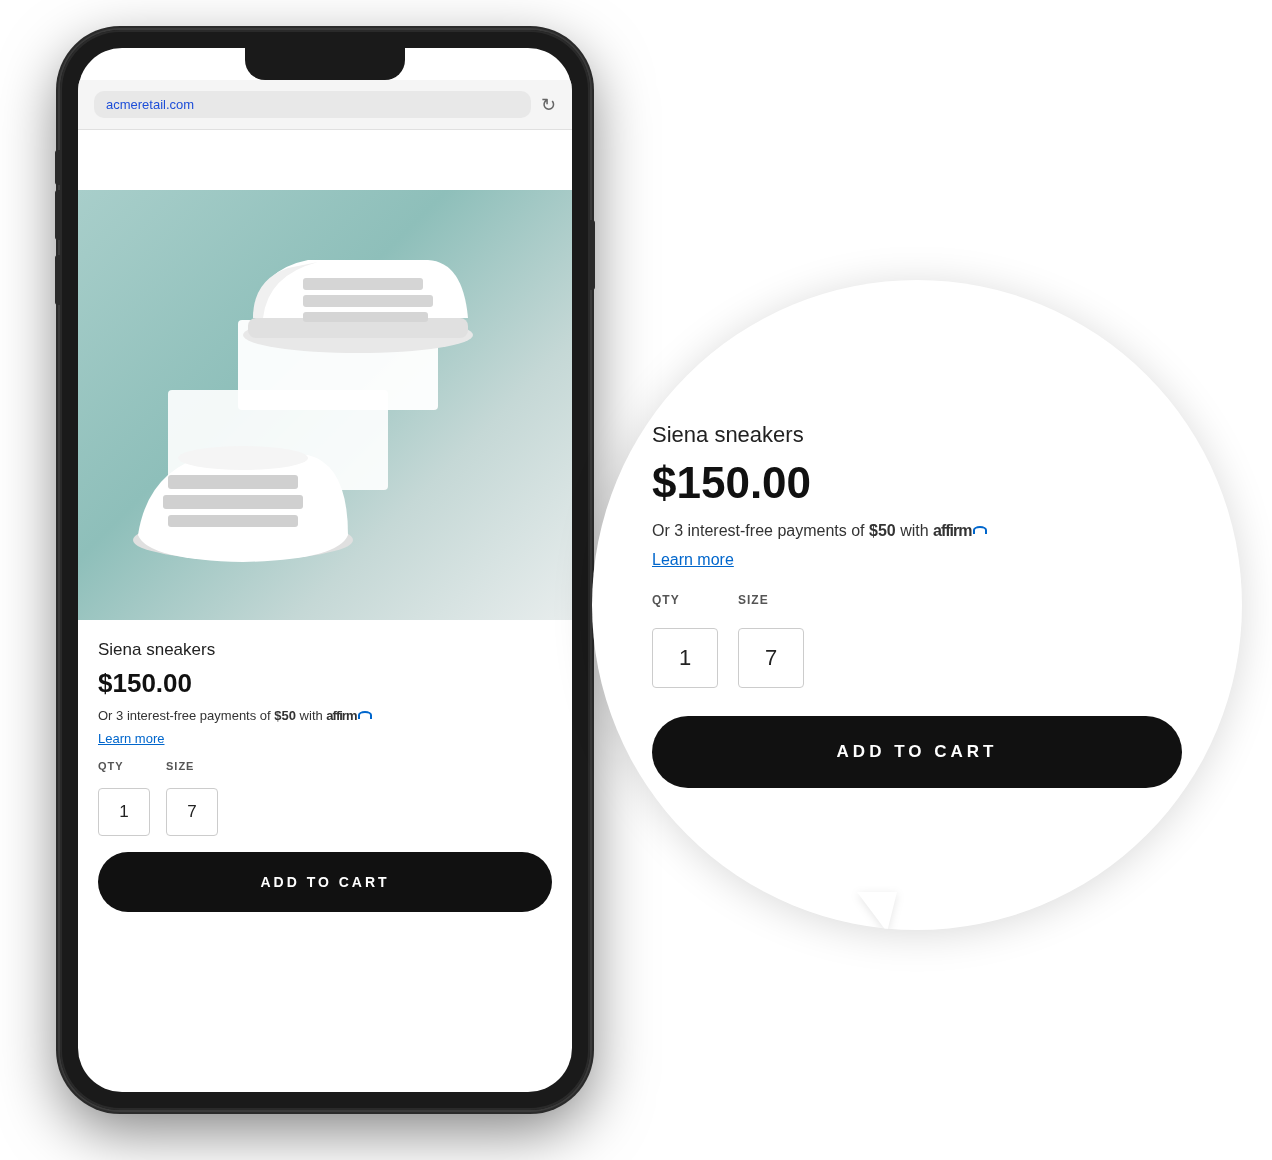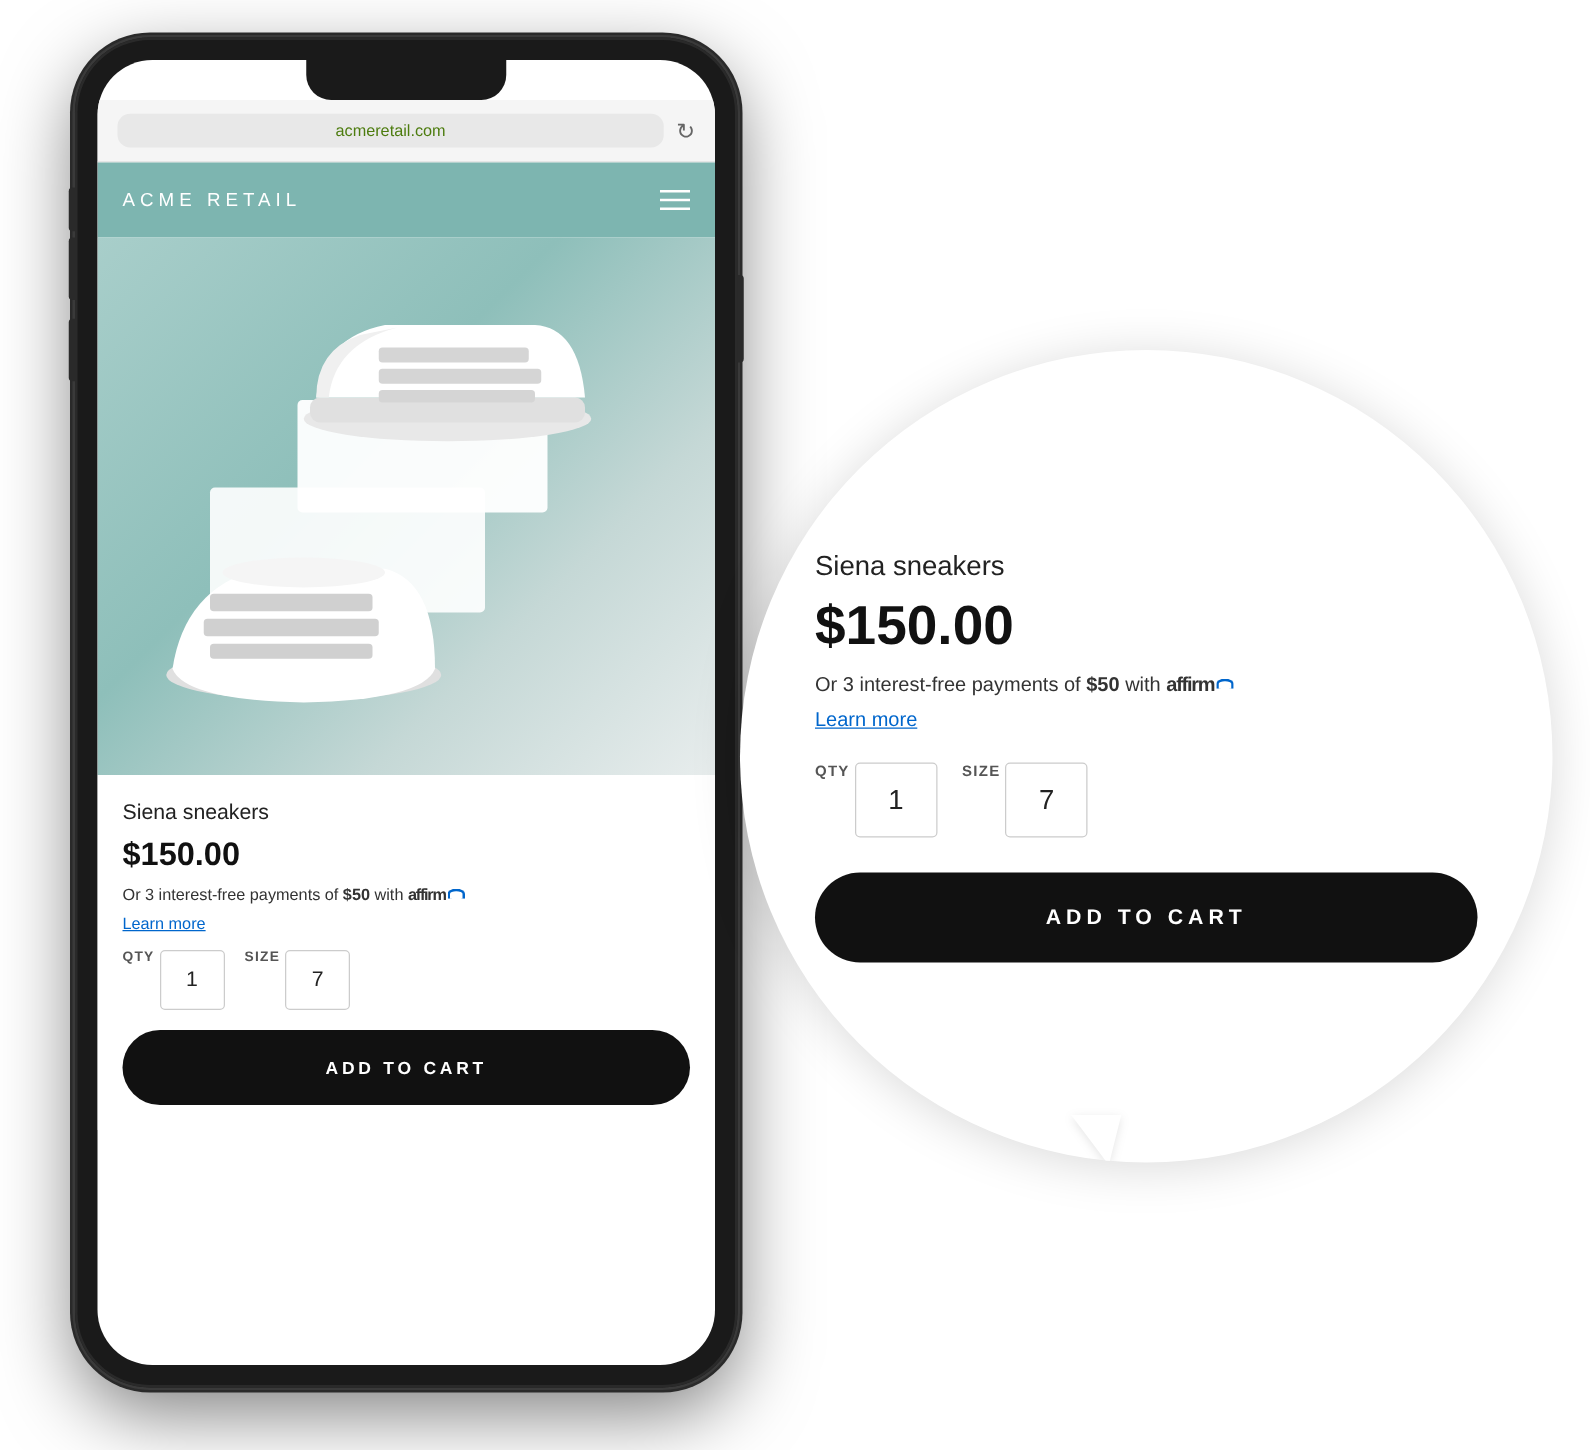--- a/index.html
+++ b/index.html
@@ -112,22 +112,22 @@
       gap: 10px;
       border-bottom: 1px solid #e0e0e0;
     }
 
     .address-bar {
       flex: 1;
       background: #e8e8e8;
       border-radius: 10px;
       padding: 6px 12px;
       font-size: 13px;
-      color: #4d7c0f;
-      text-align: center;
+      color: #1d4ed8;
+      text-align: left;
     }
 
     .refresh-icon {
       font-size: 18px;
       color: #666;
       cursor: pointer;
     }
 
     
     .store-header {
@@ -237,22 +237,22 @@
     }
 
     .qty-size-row {
       display: flex;
       gap: 16px;
       margin-bottom: 16px;
     }
 
     .qty-size-group {
       display: flex;
-      flex-direction: row;
-      gap: 4px;
+      flex-direction: column;
+      gap: 16px;
     }
 
     .qty-size-label {
       font-size: 11px;
       font-weight: 600;
       letter-spacing: 1px;
       color: #555;
     }
 
     .qty-size-box {
@@ -416,28 +416,20 @@
 
     <div class="phone-screen">
 
       <div class="phone-notch"></div>
 
       <div class="browser-bar">
         <div class="address-bar">acmeretail.com</div>
         <span class="refresh-icon">↻</span>
       </div>
 
-      <div class="store-header">
-        <span class="store-logo">ACME RETAIL</span>
-        <div class="hamburger-icon">
-          <span></span>
-          <span></span>
-          <span></span>
-        </div>
-      </div>
 
       <div class="product-image-area">
 
         <svg viewBox="0 0 460 430" width="460" height="430" style="position:absolute;top:0;left:0;">
 
           <rect x="160" y="130" width="200" height="90" rx="4" fill="white" opacity="0.95"></rect>
           <rect x="90" y="200" width="220" height="100" rx="4" fill="white" opacity="0.90"></rect>
 
           <g transform="translate(170, 40)">
 

